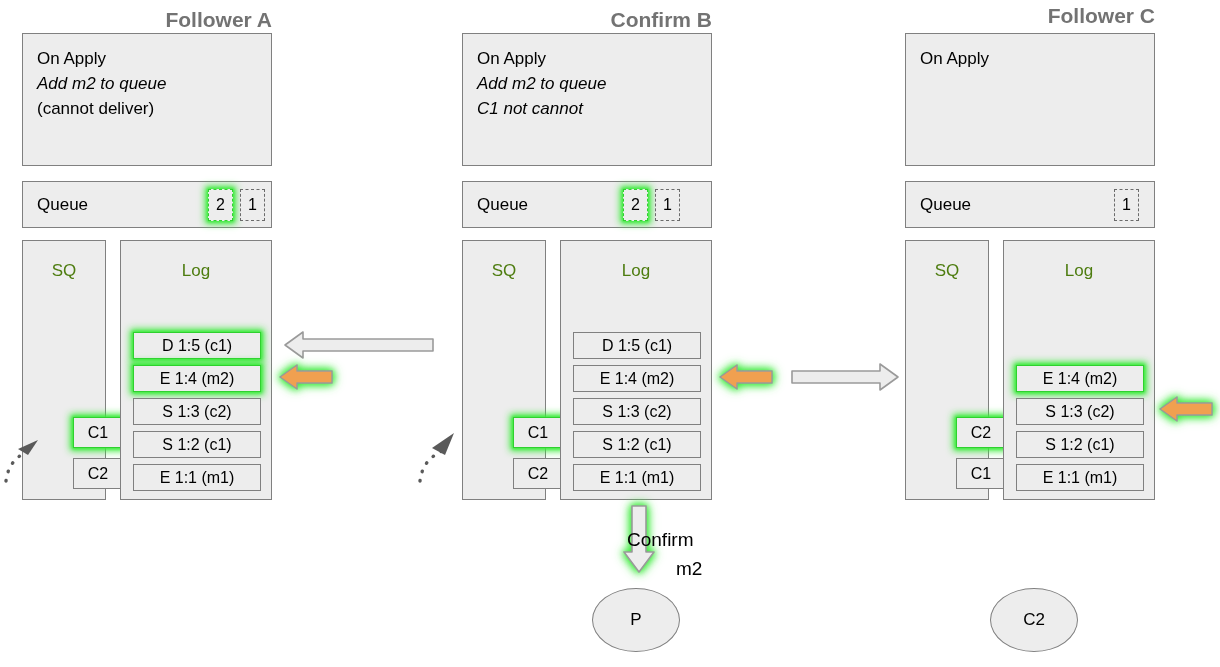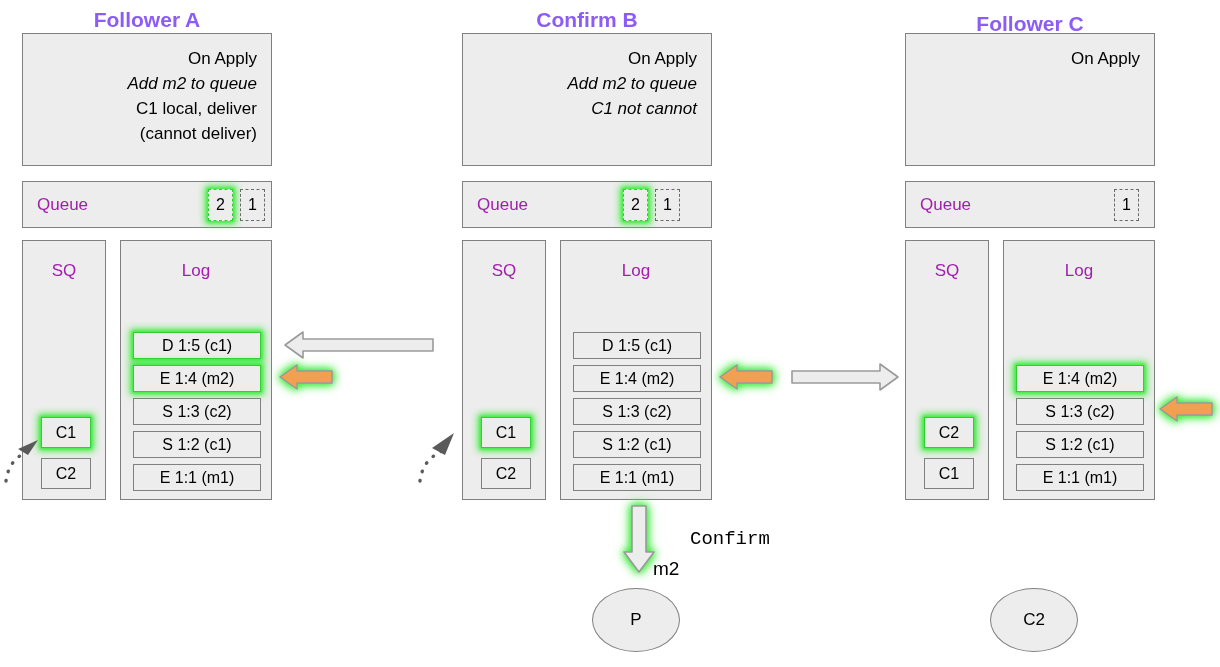--- a/index.html
+++ b/index.html
@@ -13,48 +13,48 @@
     height:667px;
     background:#ffffff;
     overflow:hidden;
   }
 
   
   .col-title{
     position:absolute;
     font-size:21px;
     font-weight:bold;
-    color:#8b5cf6;
+    color:#737373;
     white-space:nowrap;
-    text-align:center;
+    text-align:right;
   }
 
   .panel{
     position:absolute;
     background:#ededed;
     border:1.5px solid #808080;
     box-sizing:border-box;
   }
 
   .onapply{
     padding:12px 14px 0 14px;
     font-size:17px;
     color:#000;
     line-height:25px;
   }
-  .onapply .ln{white-space:nowrap;text-align:right;}
+  .onapply .ln{white-space:nowrap;}
   .onapply .it{font-style:italic;}
 
   .queue-label{
     position:absolute;
     left:14px;
     top:50%;
     transform:translateY(-50%);
     font-size:17px;
-    color:#a21caf;
+    color:#000000;
   }
 
   .qbox{
     position:absolute;
     top:50%;
     transform:translateY(-50%);
     width:25px;
     height:32px;
     border:1.5px dashed #6b6b6b;
     box-sizing:border-box;
@@ -71,37 +71,37 @@
     border-color:#2fd02f !important;
   }
 
   .sqlog-title{
     position:absolute;
     top:20px;
     left:0;
     width:100%;
     text-align:center;
     font-size:17px;
-    color:#a21caf;
+    color:#4d7c0f;
   }
 
   .cell{
     position:absolute;
     box-sizing:border-box;
     background:#ededed;
     border:1.5px solid #808080;
     font-size:16px;
     color:#000;
     display:flex;
     align-items:center;
     justify-content:center;
     white-space:nowrap;
   }
   .logcell{height:27px;}
-  .sqcell{height:31px;}
+  .sqcell{height:31px;margin-left:32px;}
 
   .ellipse{
     position:absolute;
     background:#ededed;
     border:1.5px solid #808080;
     border-radius:50%;
     display:flex;
     align-items:center;
     justify-content:center;
     font-size:17px;
@@ -119,26 +119,25 @@
   }
   .glowfilter{filter:drop-shadow(0 0 5px rgba(60,235,60,1)) drop-shadow(0 0 3px rgba(60,235,60,.9));}
 </style>
 </head>
 <body>
 
 <div id="stage">
 
   <div class="col-title" style="left:22px;top:8px;width:250px;">Follower A</div>
   <div class="col-title" style="left:462px;top:8px;width:250px;">Confirm B</div>
-  <div class="col-title" style="left:905px;top:12px;width:250px;">Follower C</div>
+  <div class="col-title" style="left:905px;top:4px;width:250px;">Follower C</div>
 
   <div class="panel onapply" style="left:22px;top:33px;width:250px;height:133px;">
     <div class="ln">On Apply</div>
     <div class="ln it">Add m2 to queue</div>
-    <div class="ln">C1 local, deliver</div>
     <div class="ln">(cannot deliver)</div>
   </div>
 
   <div class="panel onapply" style="left:462px;top:33px;width:250px;height:133px;">
     <div class="ln">On Apply</div>
     <div class="ln it">Add m2 to queue</div>
     <div class="ln it">C1 not cannot</div>
   </div>
 
   <div class="panel onapply" style="left:905px;top:33px;width:250px;height:133px;">
@@ -233,19 +232,19 @@
   </svg>
 
   <svg class="arrow-svg glowfilter" style="left:1158px;top:393px;width:56px;height:32px;" viewBox="0 0 56 32">
     <polygon points="2,16 19,4 19,10 54,10 54,22 19,22 19,28" fill="#f0a050" stroke="#9a9a9a" stroke-width="1.5" stroke-linejoin="round"></polygon>
   </svg>
 
   <svg class="arrow-svg glowfilter" style="left:620px;top:504px;width:38px;height:70px;" viewBox="0 0 38 70">
     <polygon points="19,68 4,48 12,48 12,2 26,2 26,48 34,48" fill="#ededed" stroke="#9a9a9a" stroke-width="1.6" stroke-linejoin="round"></polygon>
   </svg>
 
-  <div class="label-txt" style="left:690px;top:525px;font-family:Liberation Mono, monospace;">Confirm</div>
-  <div class="label-txt" style="left:653px;top:554px;">m2</div>
+  <div class="label-txt" style="left:627px;top:525px;">Confirm</div>
+  <div class="label-txt" style="left:676px;top:554px;">m2</div>
 
   <div class="ellipse" style="left:592px;top:588px;width:88px;height:64px;">P</div>
   <div class="ellipse" style="left:990px;top:588px;width:88px;height:64px;">C2</div>
 
 </div>
 
 </body></html>

